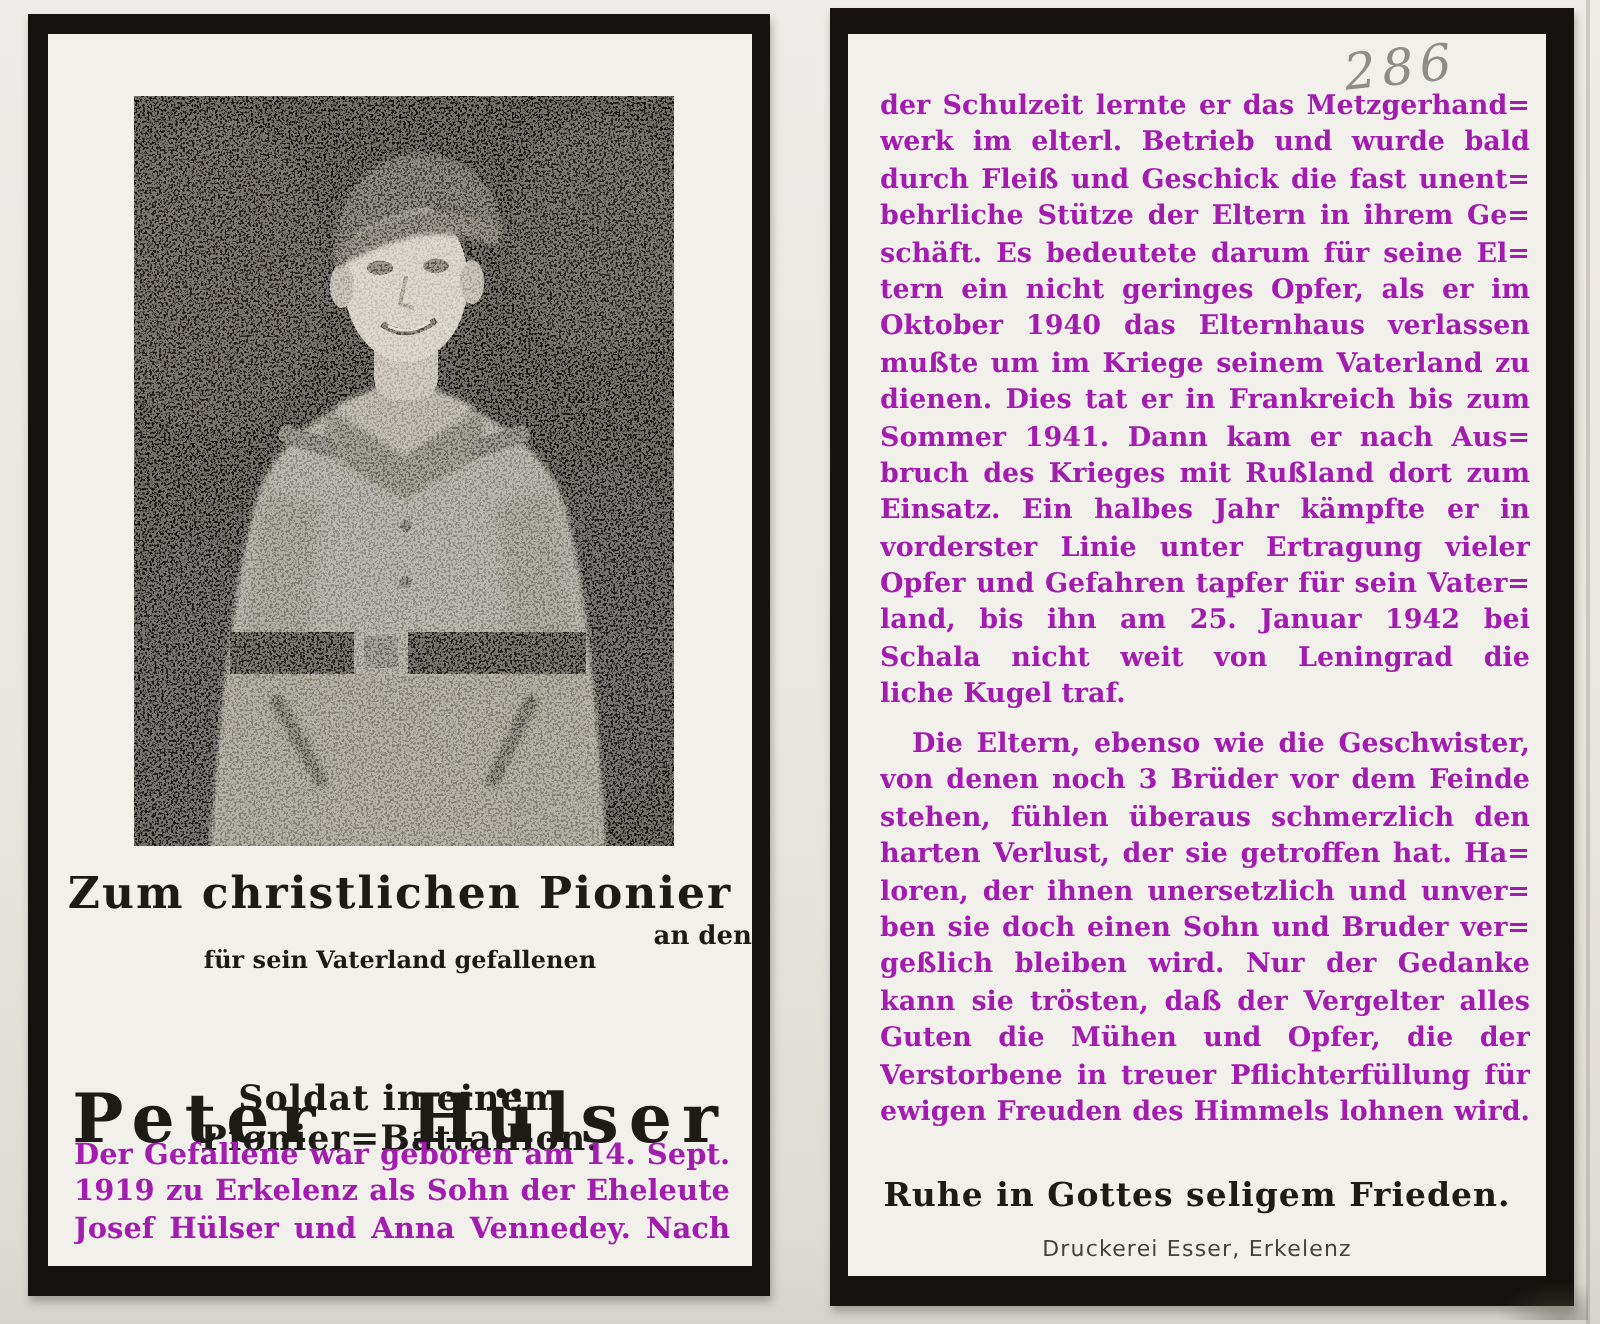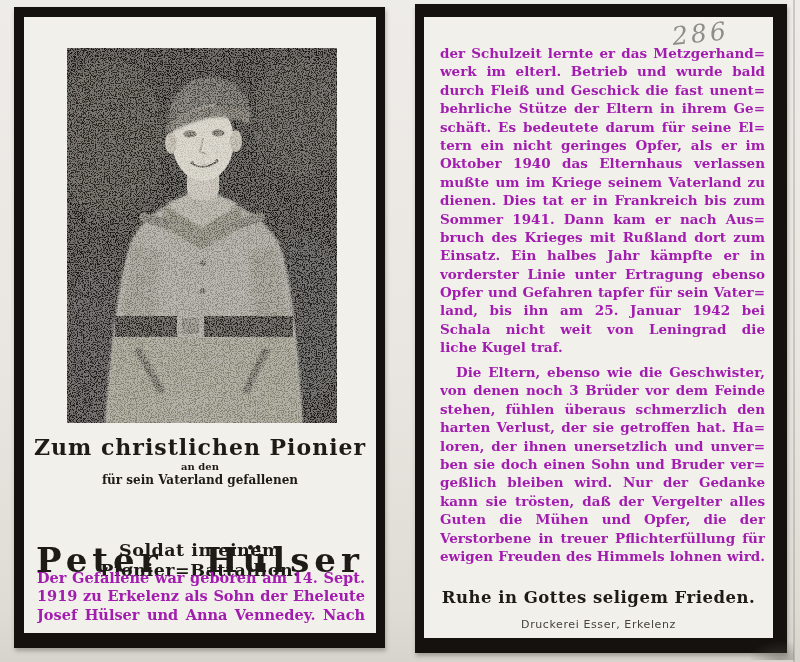--- a/index.html
+++ b/index.html
@@ -21,21 +21,21 @@
   .card-inner { position:relative; width:100%; height:100%; }
 
   .photo { position:absolute; left:43px; top:31px; width:270px; height:375px;
     background:#17140f; }
   .photo svg { display:block; }
 
   .blk { color:#1e1b17; font-weight:bold; }
   .centered { position:absolute; left:0; width:100%; text-align:center; }
 
   .heading1 { top:417px; font-size:22px; letter-spacing:1px; }
-  .heading2 { top:444px; font-size:10px; font-weight:bold; }
+  .heading2 { top:444px; font-size:13px; font-weight:bold;text-align:right; }
   .heading3 { top:456px; font-size:12px; }
   .name     { top:475px; font-size:34px; letter-spacing:5px; word-spacing:26px;margin-top:48px; }
   .rank     { top:523px; font-size:17.5px; letter-spacing:0.5px; }
 
   .para { position:absolute; color:#a21caf; font-weight:bold; }
   .para .tline { text-align:justify; text-align-last:justify; -moz-text-align-last:justify;
     white-space:normal; height:18.4px; overflow:hidden; }
   .bio  { left:13px; top:552px; width:328px; font-size:14.5px; line-height:18.5px; }
   .p1   { left:16px; top:27px;  width:325px; font-size:13.5px; line-height:18.4px; }
   .p2   { left:16px; top:346px; width:325px; font-size:13.5px; line-height:18.4px; }
@@ -143,21 +143,21 @@
           <div class="tline">durch Fleiß und Geschick die fast unent=</div>
           <div class="tline">behrliche Stütze der Eltern in ihrem Ge=</div>
           <div class="tline">schäft. Es bedeutete darum für seine El=</div>
           <div class="tline">tern ein nicht geringes Opfer, als er im</div>
           <div class="tline">Oktober 1940 das Elternhaus verlassen</div>
           <div class="tline">mußte um im Kriege seinem Vaterland zu</div>
           <div class="tline">dienen. Dies tat er in Frankreich bis zum</div>
           <div class="tline">Sommer 1941. Dann kam er nach Aus=</div>
           <div class="tline">bruch des Krieges mit Rußland dort zum</div>
           <div class="tline">Einsatz. Ein halbes Jahr kämpfte er in</div>
-          <div class="tline">vorderster Linie unter Ertragung ebenso</div>
+          <div class="tline">vorderster Linie unter Ertragung vieler</div>
           <div class="tline">Opfer und Gefahren tapfer für sein Vater=</div>
           <div class="tline">land, bis ihn am 25. Januar 1942 bei</div>
           <div class="tline">Schala nicht weit von Leningrad die feind=</div>
           <div class="tline">liche Kugel traf.</div>
         </div>
       <div class="para p2">
           <div class="tline">Die Eltern, ebenso wie die Geschwister,</div>
           <div class="tline">von denen noch 3 Brüder vor dem Feinde</div>
           <div class="tline">stehen, fühlen überaus schmerzlich den</div>
           <div class="tline">harten Verlust, der sie getroffen hat. Ha=</div>

